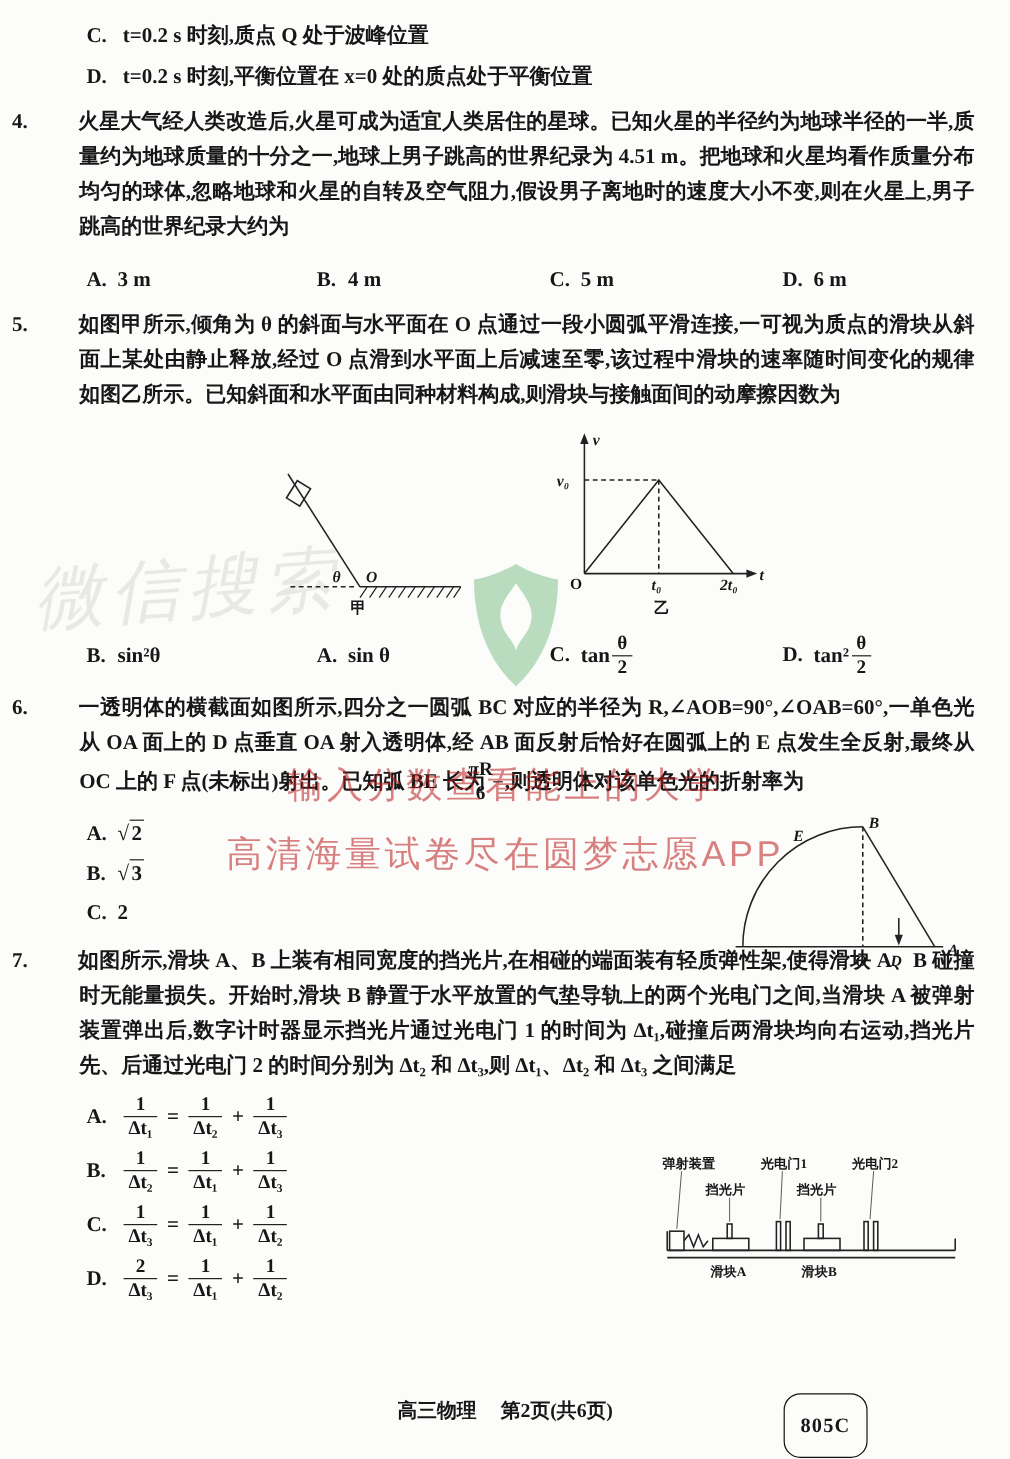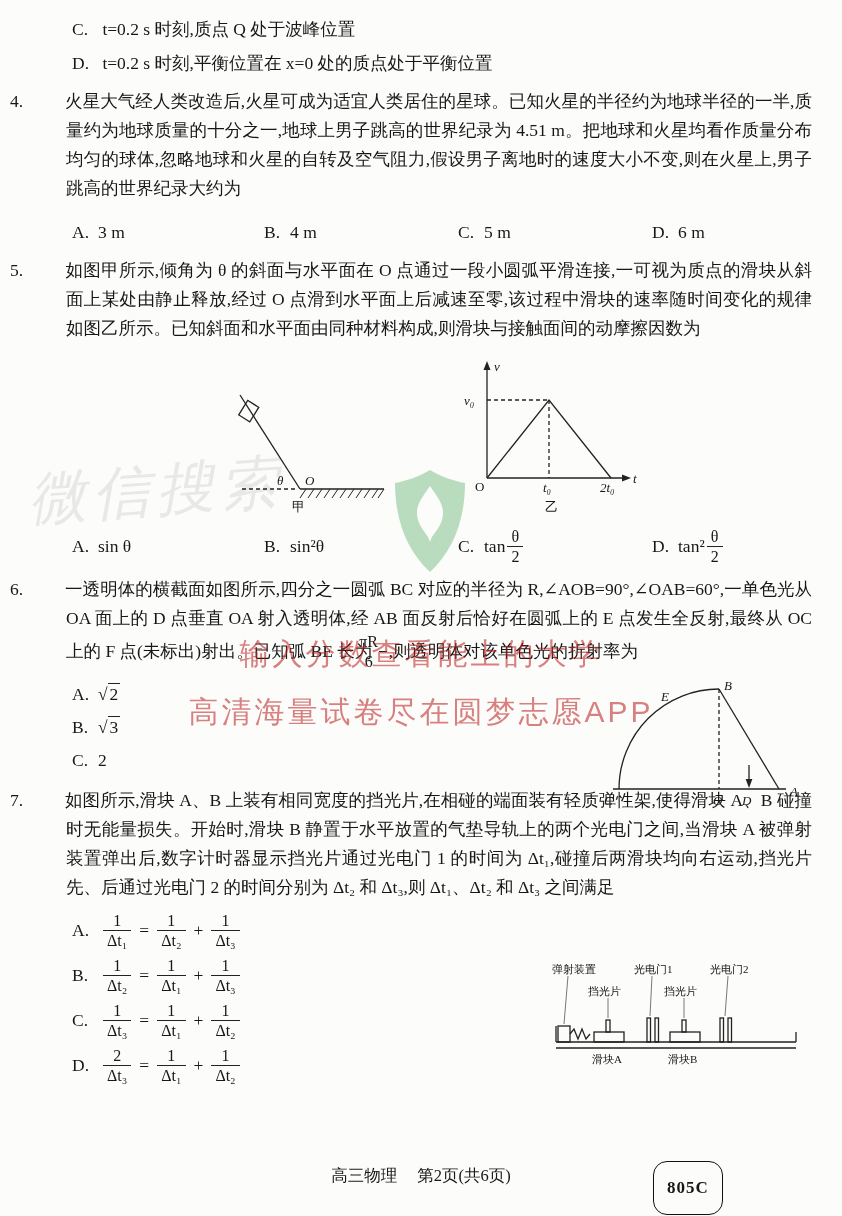--- a/index.html
+++ b/index.html
@@ -1,18 +1,18 @@
 <!DOCTYPE html>
 <html><head>
 <meta charset="utf-8">
 <style>
   *{box-sizing:border-box;margin:0;padding:0;}
   body{background:#d8d8d4;font-family:"Liberation Serif","DejaVu Serif","DejaVu Sans",serif;}
   .page{position:relative;width:842px;height:1216px;margin:0 auto;background:#fcfcfa;color:#171717;overflow:hidden;}
-  .content{position:relative;z-index:1;padding:14px 30px 0 38px;font-size:17.5px;line-height:29px;}
+  .content{position:relative;z-index:1;padding:14px 30px 0 38px;font-size:17.5px;line-height:29px;font-weight:bold;}
   .q-text{text-align:justify;padding-left:28px;text-indent:-28px;}
   .q-num{display:inline-block;width:27px;}
   .question{margin-top:9px;}
   .opt-line{margin-left:34px;line-height:33px;}
   .prelude .opt-line{line-height:30px;margin-bottom:4px;}
   .opt-label{display:inline-block;min-width:26px;}
   .opt-row{display:grid;grid-template-columns:192px 194px 194px 1fr;margin-left:34px;margin-top:15px;align-items:center;}
   .fig-row{display:flex;align-items:flex-end;margin:10px 0 2px 0;}
   .frac{display:inline-block;text-align:center;vertical-align:-0.62em;line-height:1.08;font-size:16px;margin:0 2px;}
   .frac .num{display:block;border-bottom:1.3px solid #222;padding:0 4px 1px;}
@@ -39,21 +39,21 @@
   
   .wm-line{position:absolute;left:0;width:100%;text-align:center;color:#b91c1c;opacity:.55;z-index:2;
     font-size:30px;letter-spacing:3px;pointer-events:none;font-family:"Liberation Sans","DejaVu Sans",sans-serif;}
   .wm1{top:634px;}
   .wm2{top:692px;}
   .wm-logo{position:absolute;left:392px;top:468px;z-index:2;opacity:.5;pointer-events:none;}
   .wm-script{position:absolute;left:28px;top:452px;z-index:0;font-size:58px;font-style:italic;
     color:rgba(60,60,60,.10);transform:rotate(-4deg);letter-spacing:6px;pointer-events:none;white-space:nowrap;}
   
   .footer{position:absolute;top:1165px;left:0;width:100%;font-size:16.5px;z-index:1;}
-  .footer-center{text-align:center;}
+  .footer-center{text-align:center;font-weight:bold;}
   .footer-course{margin-right:16px;}
   .footer-code{position:absolute;left:653px;top:-4px;border:1.7px solid #111;border-radius:14px;
     padding:16px 13px;font-weight:700;font-size:17px;letter-spacing:1px;}
 </style>
 </head>
 <body>
 
 <div class="page">
 
   <div class="wm-script">微信搜索</div>
@@ -118,22 +118,22 @@
           <line class="ln dash" x1="90" y1="47" x2="90" y2="125"></line>
           <polyline class="ln" points="28,125 90,47 152,125"></polyline>
           <text x="16" y="138">O</text>
           <text class="it" x="84" y="139">t₀</text>
           <text class="it" x="141" y="139">2t₀</text>
           <text x="86" y="158">乙</text>
         </svg>
       </div>
 
       <div class="opt-row">
+        <span class="opt"><span class="opt-label">B.</span><span>sin²θ</span></span>
         <span class="opt"><span class="opt-label">A.</span><span>sin θ</span></span>
-        <span class="opt"><span class="opt-label">B.</span><span>sin²θ</span></span>
         <span class="opt"><span class="opt-label">C.</span><span>tan</span><span class="frac"><span class="num">θ</span><span class="den">2</span></span></span>
         <span class="opt"><span class="opt-label">D.</span><span>tan²</span><span class="frac"><span class="num">θ</span><span class="den">2</span></span></span>
       </div>
     </div>
 
     <div class="question q6">
       <p class="q-text">
         <span class="q-num">6.</span><span>一透明体的横截面如图所示,四分之一圆弧 BC 对应的半径为 R,∠AOB=90°,∠OAB=60°,一单色光从 OA 面上的 D 点垂直 OA 射入透明体,经 AB 面反射后恰好在圆弧上的 E 点发生全反射,最终从 OC 上的 F 点(未标出)射出。已知弧 BE 长为</span>
         <span class="frac"><span class="num">πR</span><span class="den">6</span></span><span>,则透明体对该单色光的折射率为</span>
       </p>

